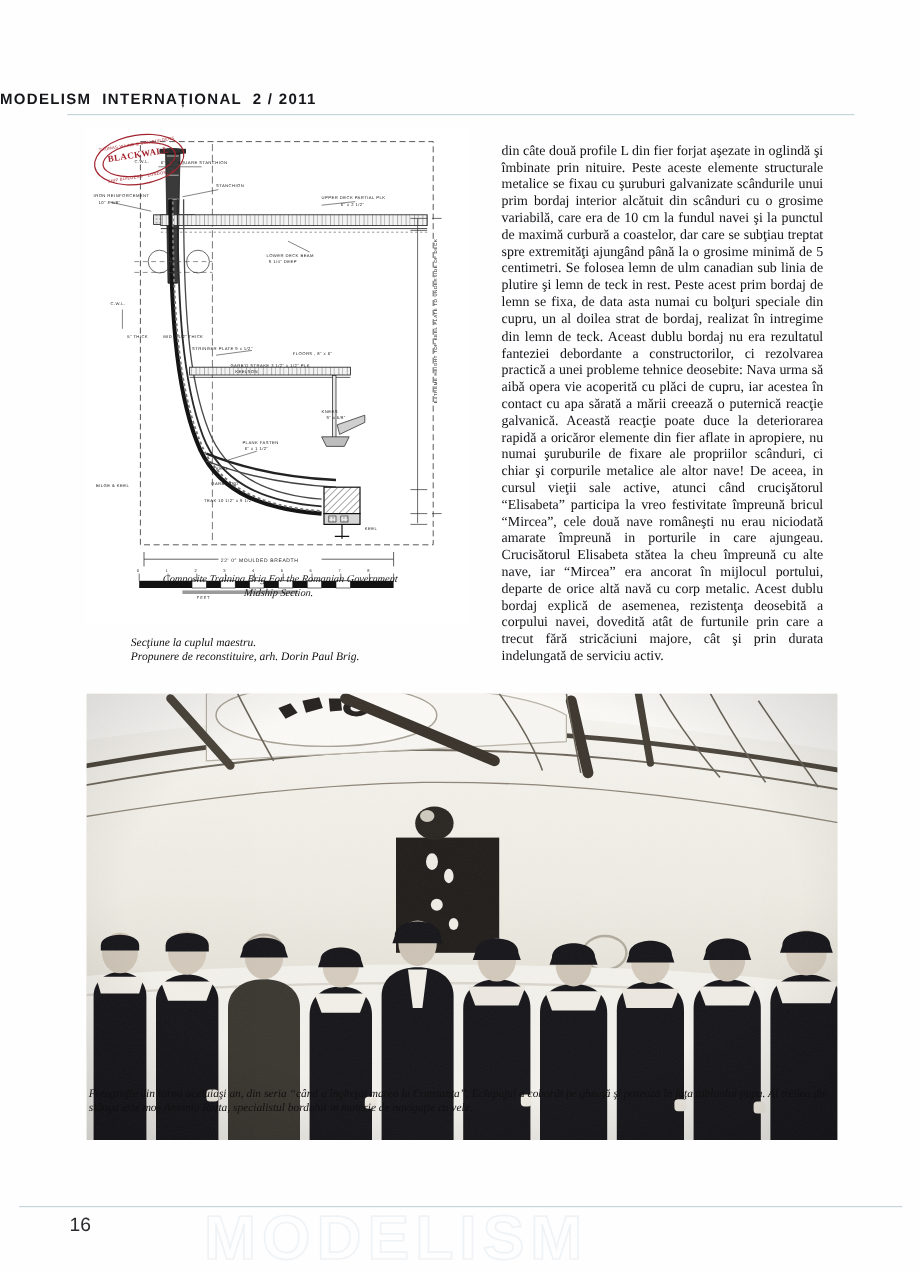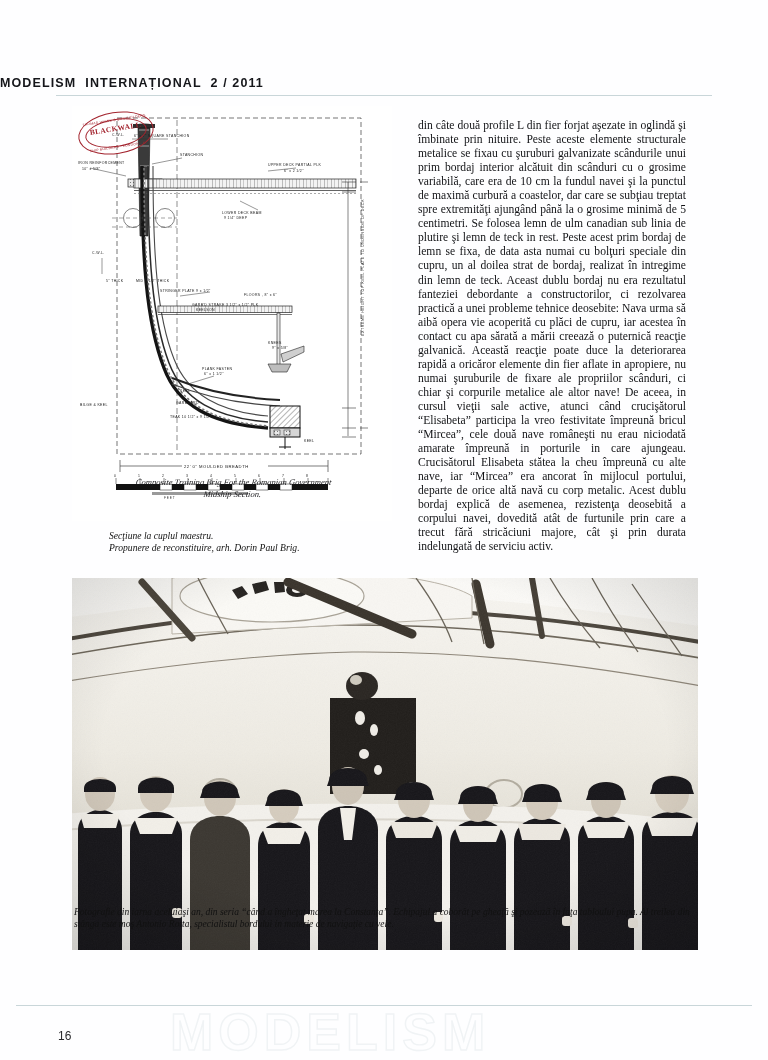--- a/index.html
+++ b/index.html
@@ -100,21 +100,21 @@
   }
   .photo svg{display:block;}
   
   .footer-rule{
     position:absolute;left:16px;top:1005px;width:736px;height:1px;
     background:#c9d6d9;
   }
   .pagenum{
     position:absolute;left:58px;top:1013px;
     font-family:"Liberation Sans",sans-serif;
-    font-size:12px;color:#2b2b2e;margin-top:16px;
+    font-size:16px;color:#2b2b2e;
   }
   .watermark{
     position:absolute;left:170px;top:1004px;width:600px;height:56px;
     display:flex;align-items:center;justify-content:flex-start;
     font-family:"Liberation Sans",sans-serif;
     font-weight:bold;font-size:52px;letter-spacing:5px;
     color:transparent;
     -webkit-text-stroke:1.4px #f0f3f5;
     overflow:hidden;white-space:nowrap;
   }

